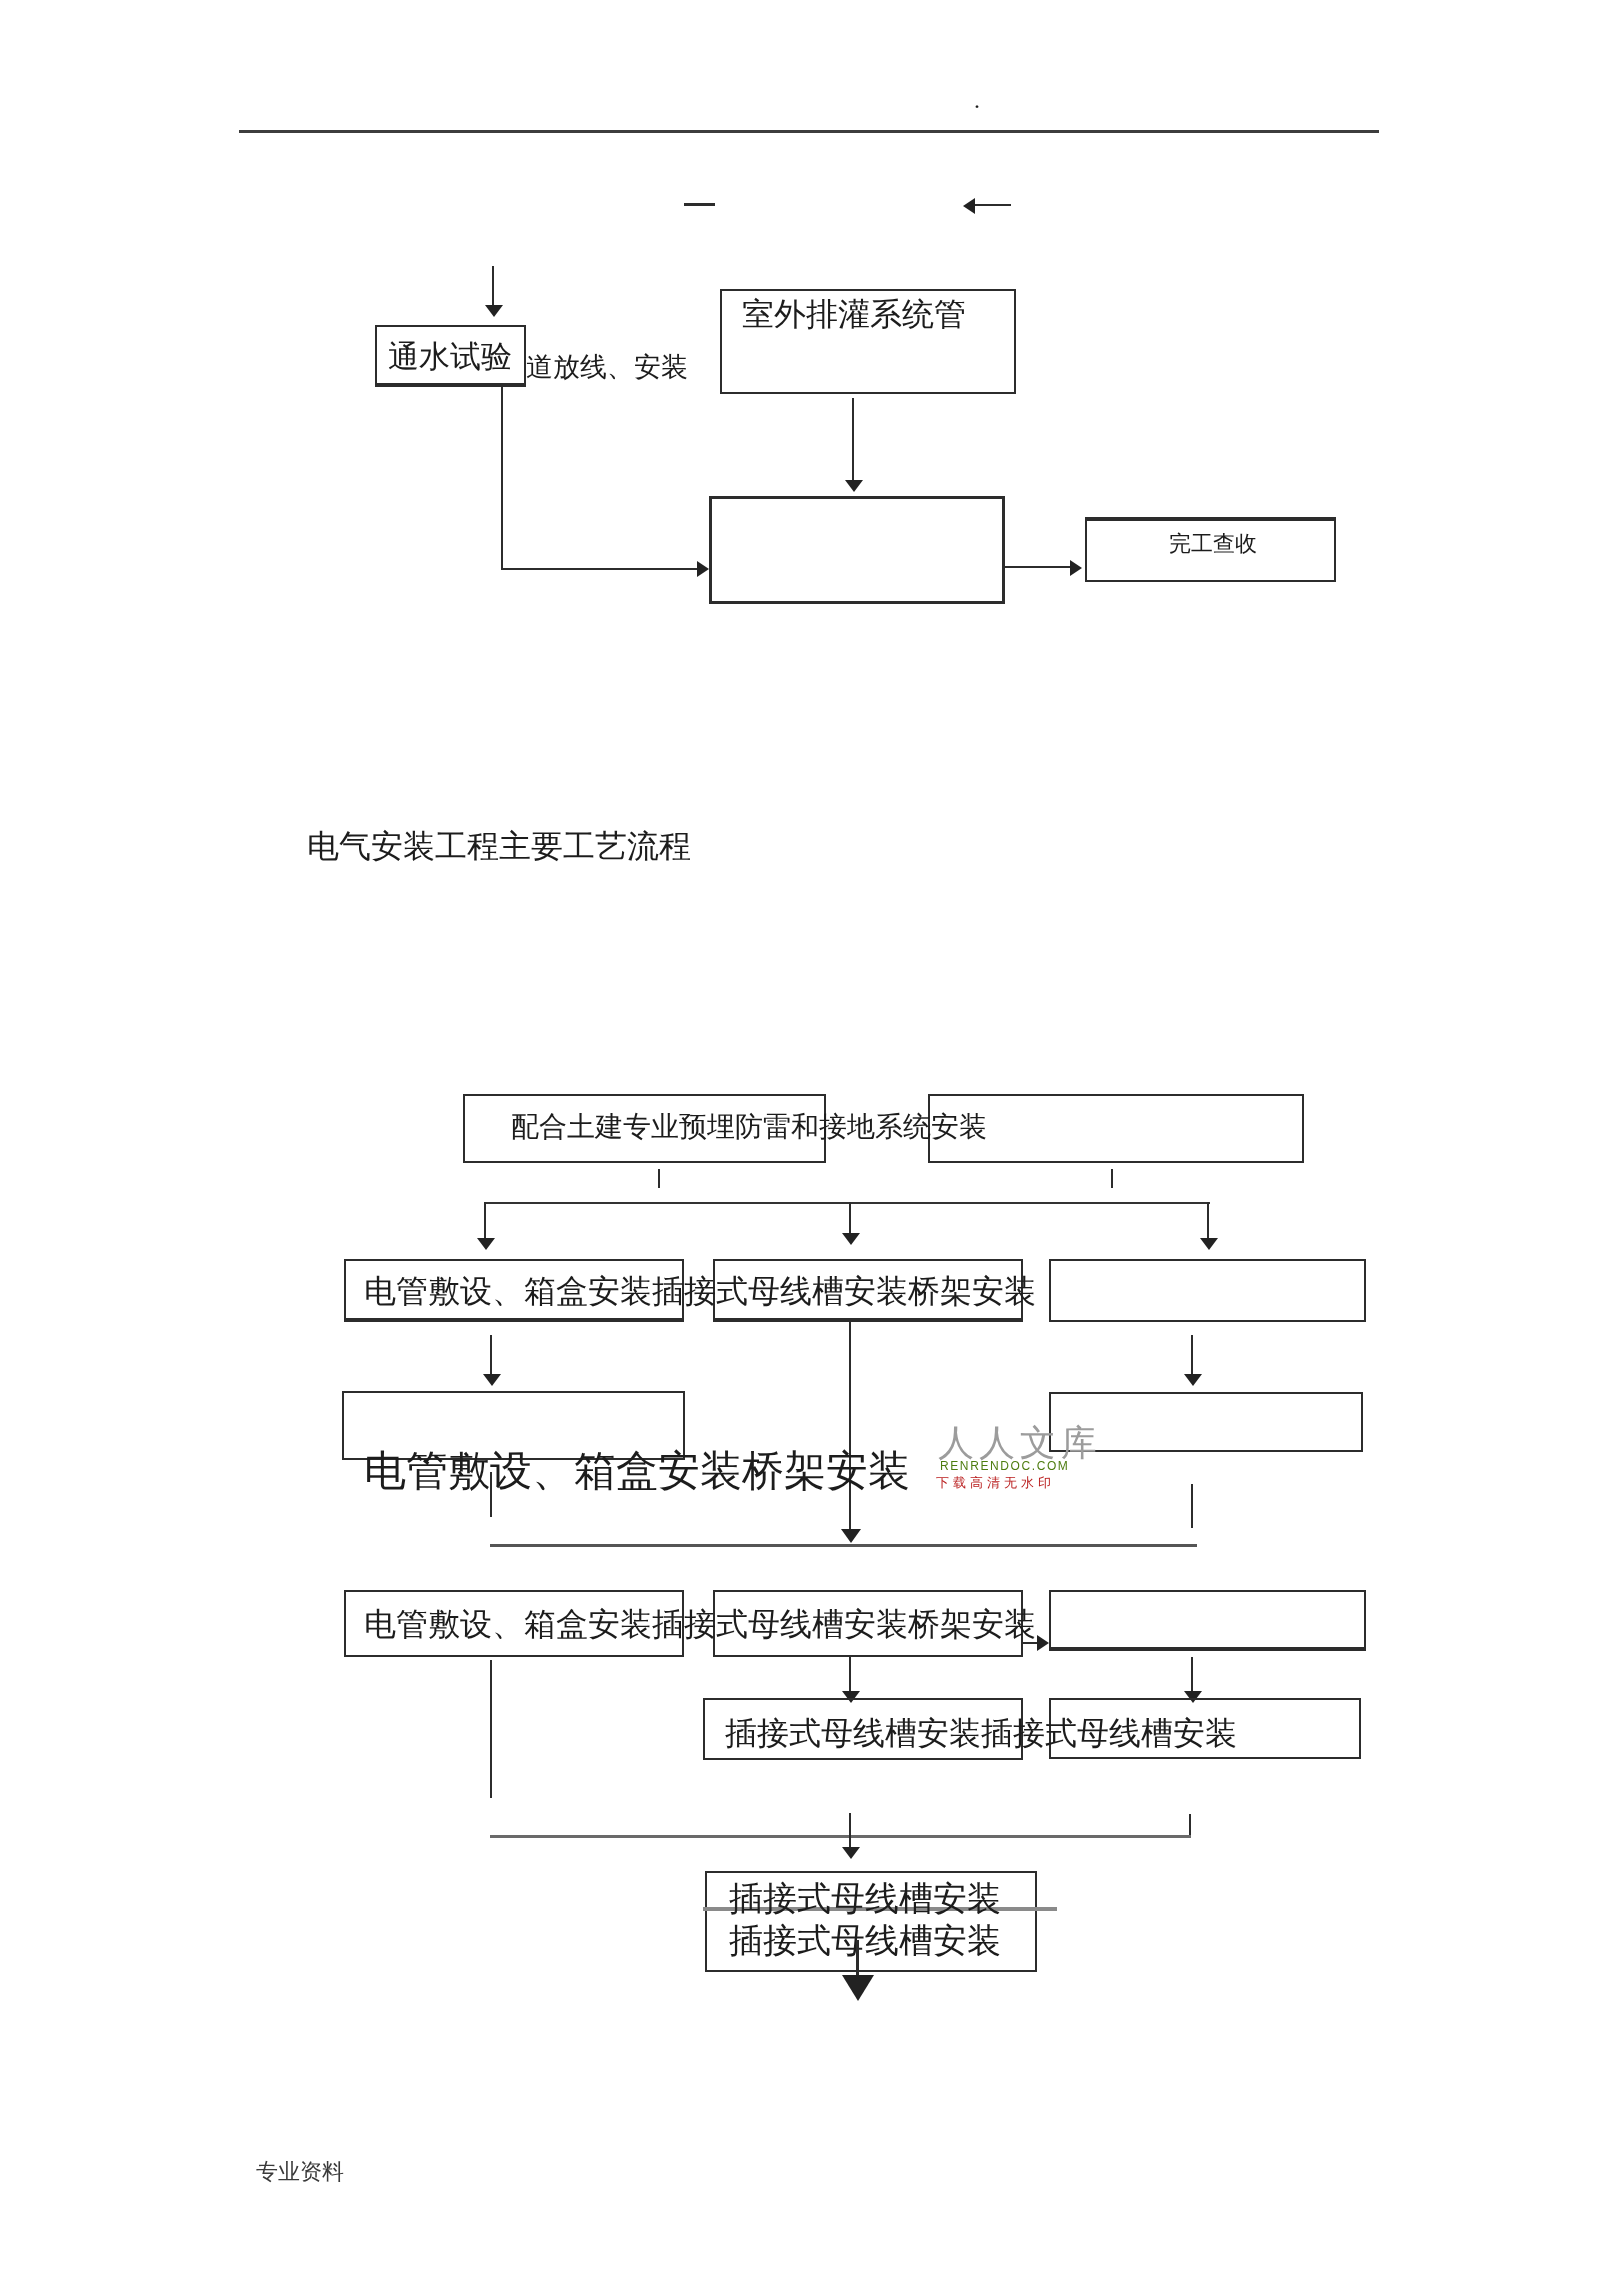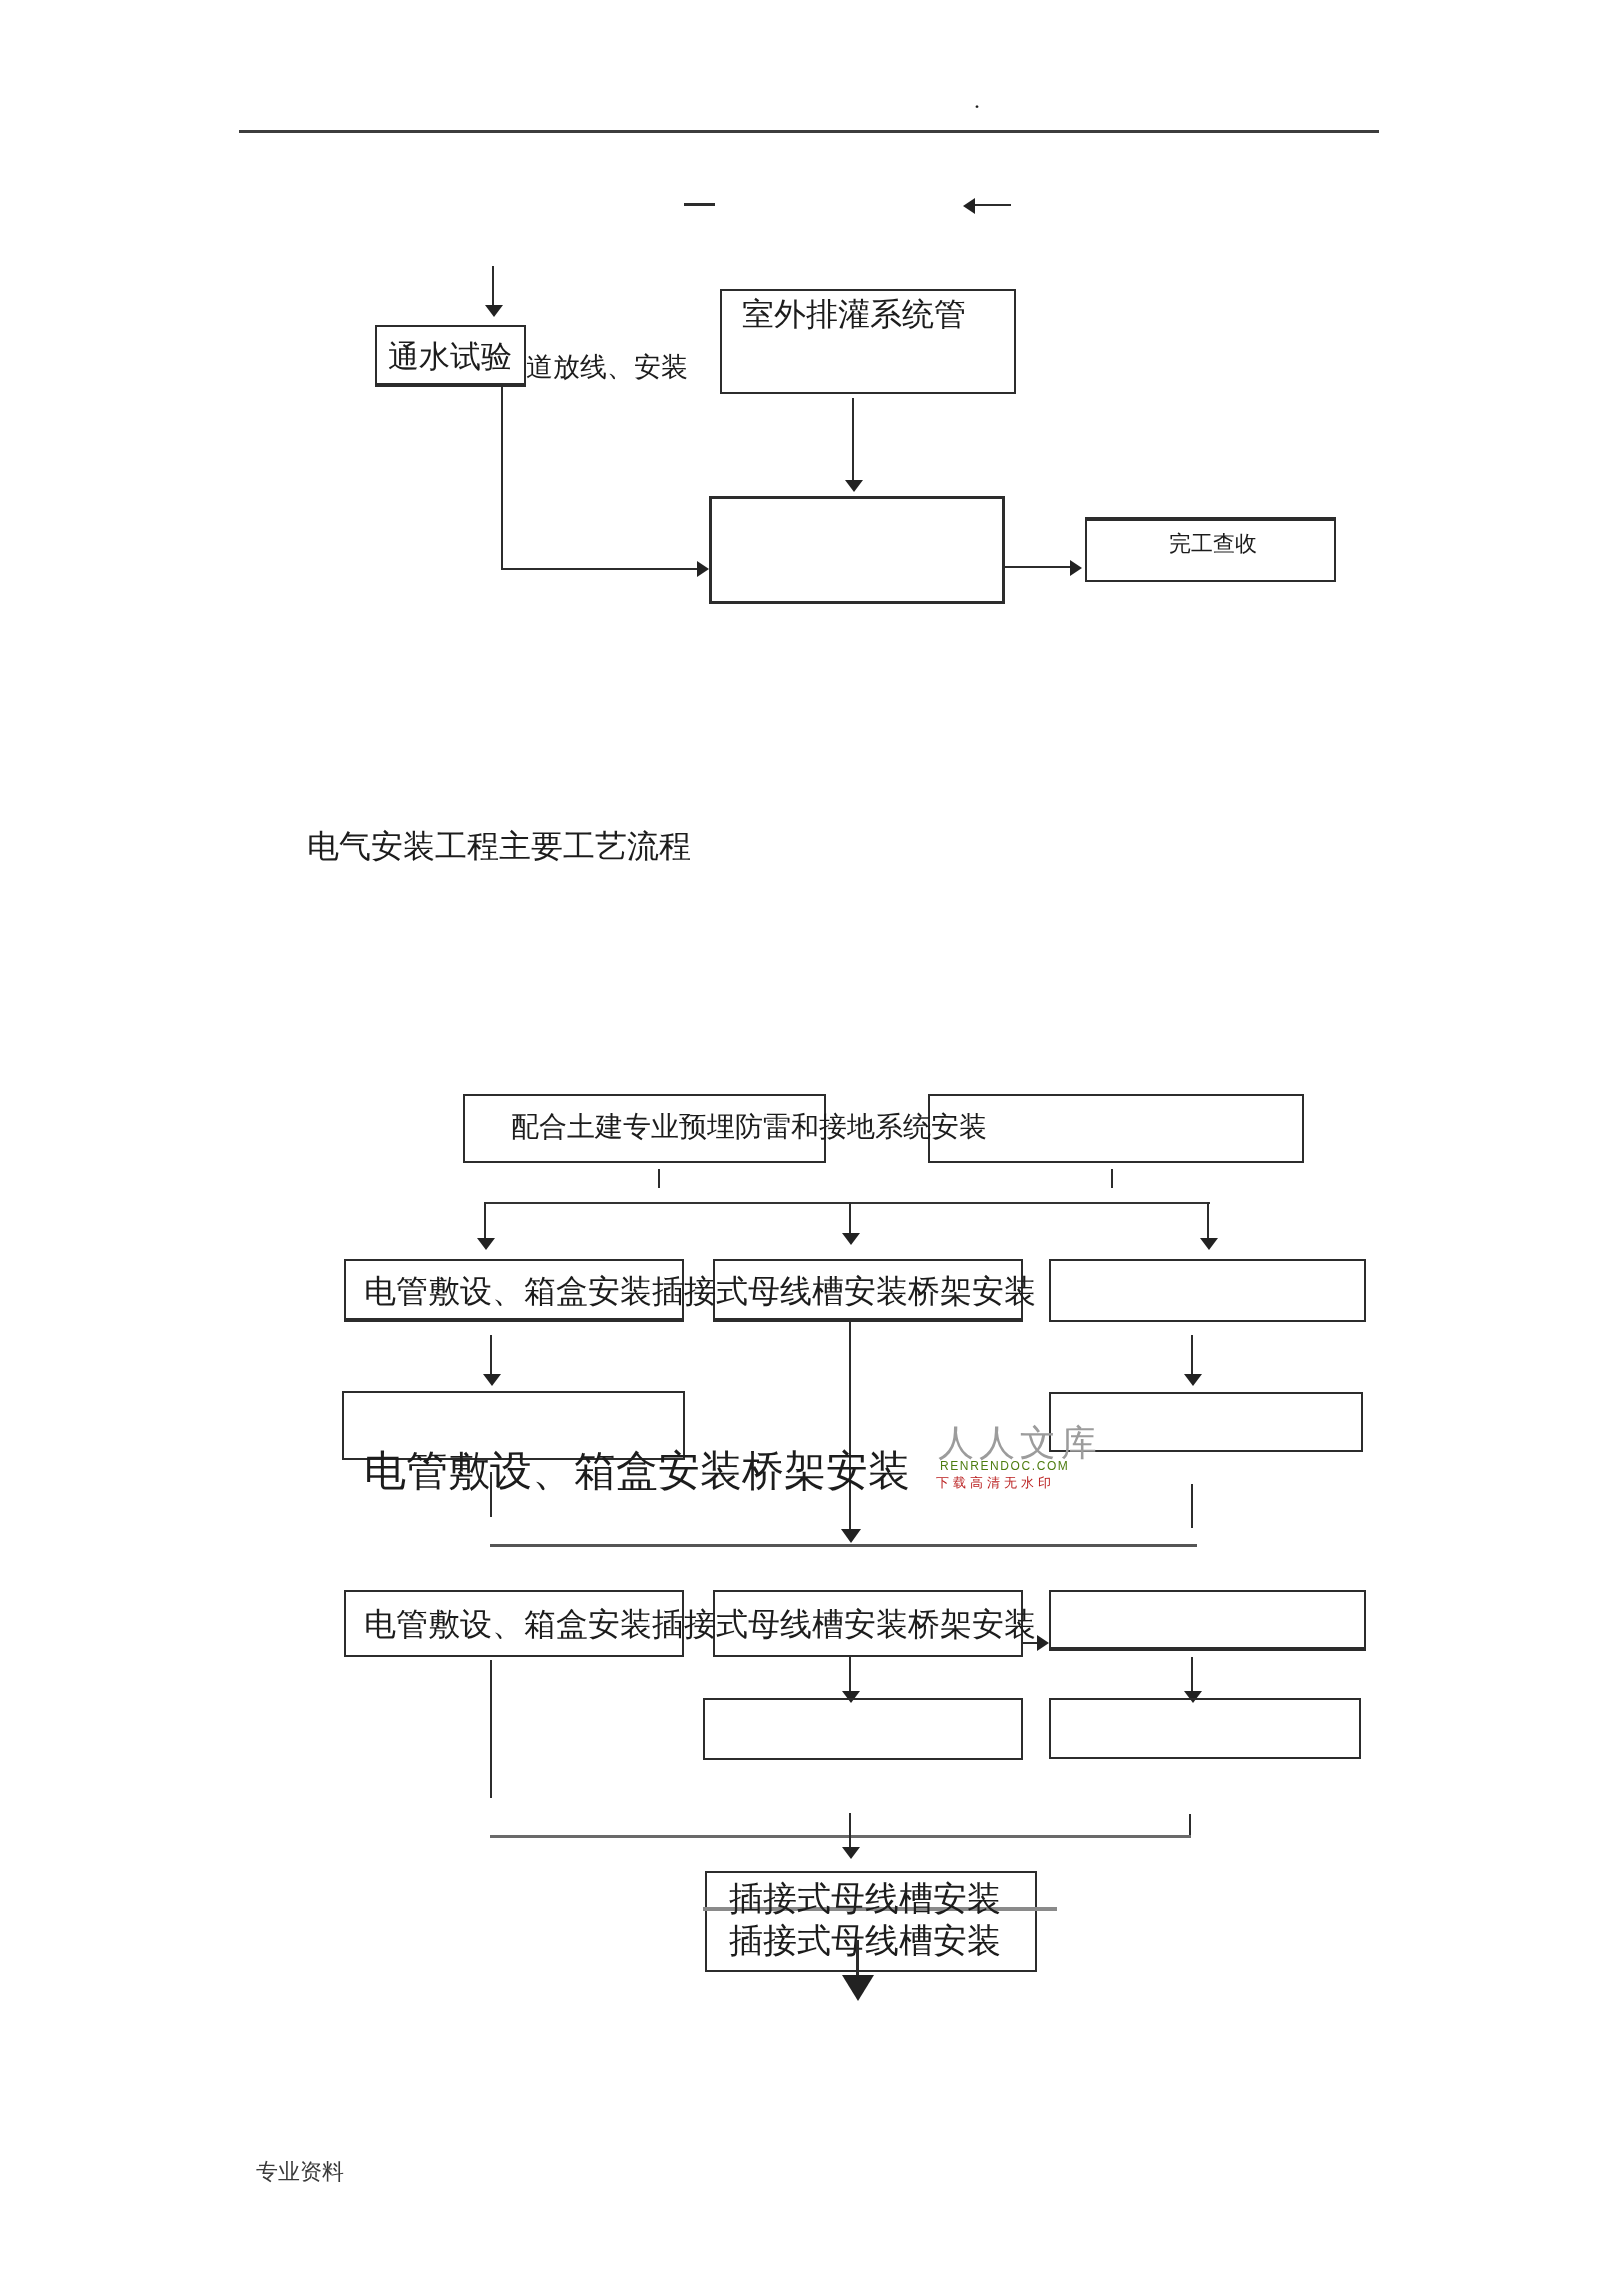--- a/index.html
+++ b/index.html
@@ -137,20 +137,21 @@
   <div class="tri-right" style="left:1037px;top:1635px;"></div>
 
   <div class="vline" style="left:490px;top:1660px;height:138px;"></div>
   <div class="vline" style="left:849px;top:1657px;height:36px;"></div>
   <div class="tri-down" style="left:842px;top:1691px;"></div>
   <div class="vline" style="left:1191px;top:1657px;height:36px;"></div>
   <div class="tri-down" style="left:1184px;top:1691px;"></div>
 
   <div class="box" style="left:703px;top:1698px;width:320px;height:62px;"></div>
   <div class="box" style="left:1049px;top:1698px;width:312px;height:61px;"></div>
+  <div class="label" style="left:725px;top:1715px;font-size:32px;">插接式母线槽安装插接式母线槽安装</div>
 
   <div class="vline" style="left:1189px;top:1814px;height:23px;"></div>
   <div class="abs" style="left:490px;top:1835px;width:701px;height:3.2px;background:#6a6a6a;"></div>
 
   <div class="vline" style="left:849px;top:1813px;height:36px;"></div>
   <div class="tri-down" style="left:842px;top:1847px;"></div>
 
   <div class="box" style="left:705px;top:1871px;width:332px;height:101px;"></div>
   <div class="abs" style="left:703px;top:1907px;width:354px;height:4px;background:#8a8a8a;"></div>
   <div class="label" style="left:729px;top:1879px;font-size:34px;">插接式母线槽安装</div>

